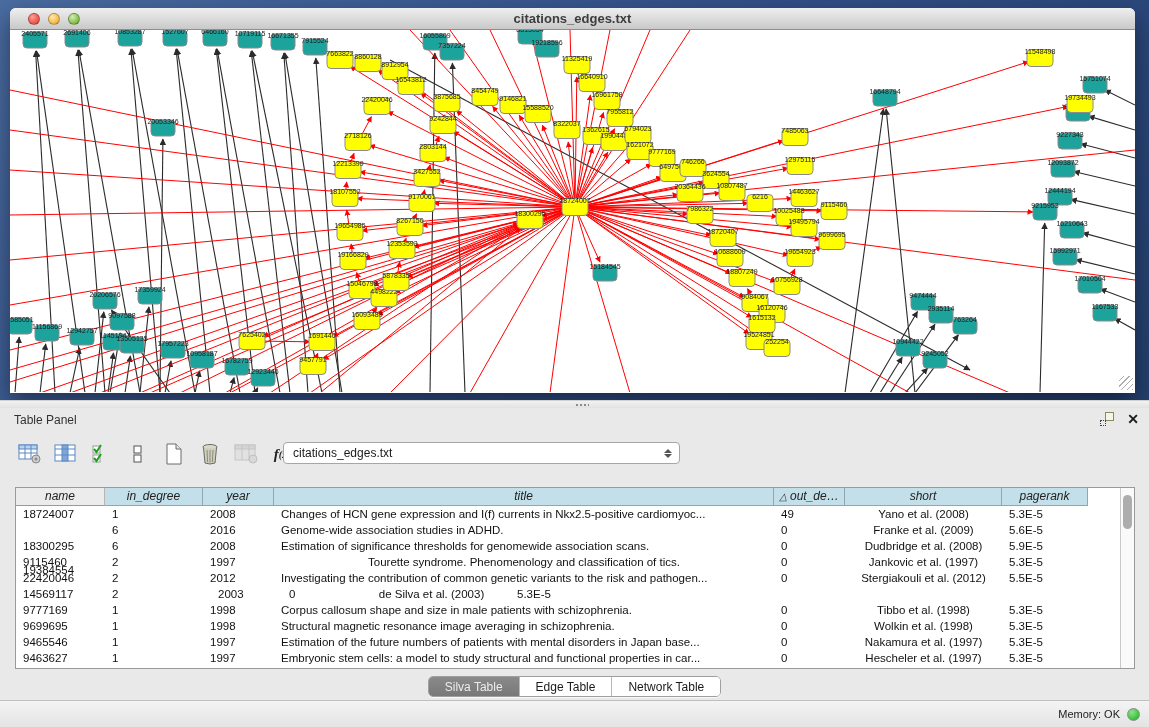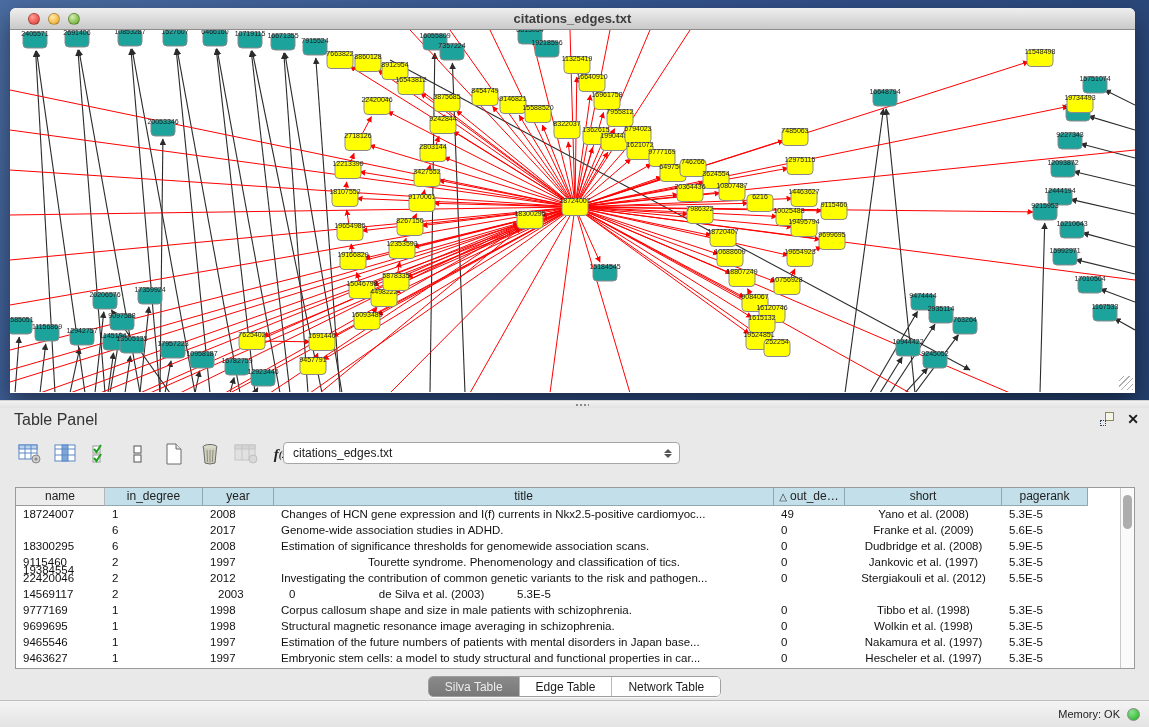--- a/index.html
+++ b/index.html
@@ -28,21 +28,21 @@
 
   
   .divider { position:relative; height:8px; background:linear-gradient(#F2F2F2,#E2E2E2);
     border-top:1px solid #cfcfcf; }
   .divider .grip { position:absolute; left:50%; top:2px; width:14px; height:4px;
     background:radial-gradient(circle,#8a8a8a 1px,transparent 1.4px) 0 0/4px 4px; }
 
   
   .panel { position:relative; width:1149px; height:319px; background:#E9E9E9; }
   .panel-header { position:relative; height:24px; display:flex; align-items:center; }
-  .panel-title { font-size:16px; color:#333; margin-left:14px; }
+  .panel-title { font-size:12px; color:#333; margin-left:14px; }
   .panel-header-icons { position:absolute; right:10px; top:3px; display:flex; gap:12px; align-items:center; }
   .float-ic { width:16px; height:16px; position:relative; cursor:pointer; }
   .float-ic .sq1 { position:absolute; right:1px; top:1px; width:9px; height:9px; border:1px solid #8B8B5A; background:#f4f4e8; }
   .float-ic .sq2 { position:absolute; left:1px; bottom:1px; width:6px; height:6px; border:1px dotted #2e3f66; }
   .close-ic { font-size:14px; font-weight:bold; color:#1a1a1a; cursor:pointer; line-height:14px; }
 
   .toolbar { position:relative; height:44px; display:flex; align-items:center; }
   .tool { width:28px; height:26px; margin-left:8px; display:flex; align-items:center;
     justify-content:center; cursor:pointer; }
   .tool:first-child { margin-left:16px; }
@@ -54,21 +54,21 @@
     display:flex; align-items:center; font-size:12px; color:#1a1a1a; cursor:pointer; }
   .net-select .val { margin-left:9px; flex:1; }
   .stepper { margin-right:7px; display:flex; flex-direction:column; gap:1px; }
   .stepper i { width:0; height:0; border-left:4px solid transparent; border-right:4px solid transparent; }
   .stepper .up { border-bottom:4px solid #555; }
   .stepper .dn { border-top:4px solid #555; }
 
   
   .tablewrap { position:absolute; left:15px; top:79px; width:1120px; height:182px;
     background:#fff; border:1px solid #9a9a9a; overflow:hidden; }
-  .thead { display:flex; height:18px; }
+  .thead { display:flex; height:18px;font-style:italic; }
   .th { height:18px; font-size:12px; color:#222; text-align:center; line-height:17px;
     background:#C2DFEA; border-right:1px solid #8FA9B4; border-bottom:1px solid #8FA9B4;
     overflow:hidden; white-space:nowrap; cursor:pointer; flex:0 0 auto; }
   .th.first { background:#ECECEC; border-right:1px solid #b5b5b5; border-bottom:1px solid #9a9a9a; }
   .sortmark { font-size:10px; margin-right:3px; color:#333; }
   .trow { display:flex; height:16px; font-size:11.5px; color:#111; cursor:default; }
   .td { height:16px; line-height:16px; padding:0 7px; white-space:nowrap; overflow:hidden; flex:0 0 auto; }
   .td.center { text-align:center; }
   .vscroll { position:absolute; right:0; top:0; width:14px; height:100%;
     background:#FAFAFA; border-left:1px solid #c9c9c9; }
@@ -831,21 +831,21 @@
           <div class="td" style="width: 98px;">1</div>
           <div class="td" style="width: 71px;">2008</div>
           <div class="td" style="width: 500px;">Changes of HCN gene expression and I(f) currents in Nkx2.5-positive cardiomyoc...</div>
           <div class="td" style="width: 71px;">49</div>
           <div class="td center" style="width: 157px;">Yano et al. (2008)</div>
           <div class="td" style="width: 86px;">5.3E-5</div>
         </div>
         <div class="trow">
           <div class="td" style="width: 89px; margin-top: 40px;">19384554</div>
           <div class="td" style="width: 98px;">6</div>
-          <div class="td" style="width: 71px;">2017</div>
+          <div class="td" style="width: 71px;">2016</div>
           <div class="td" style="width: 500px;">Genome-wide association studies in ADHD.</div>
           <div class="td" style="width: 71px;">0</div>
           <div class="td center" style="width: 157px;">Franke et al. (2009)</div>
           <div class="td" style="width: 86px;">5.6E-5</div>
         </div>
         <div class="trow">
           <div class="td" style="width: 89px;">18300295</div>
           <div class="td" style="width: 98px;">6</div>
           <div class="td" style="width: 71px;">2008</div>
           <div class="td" style="width: 500px;">Estimation of significance thresholds for genomewide association scans.</div>

